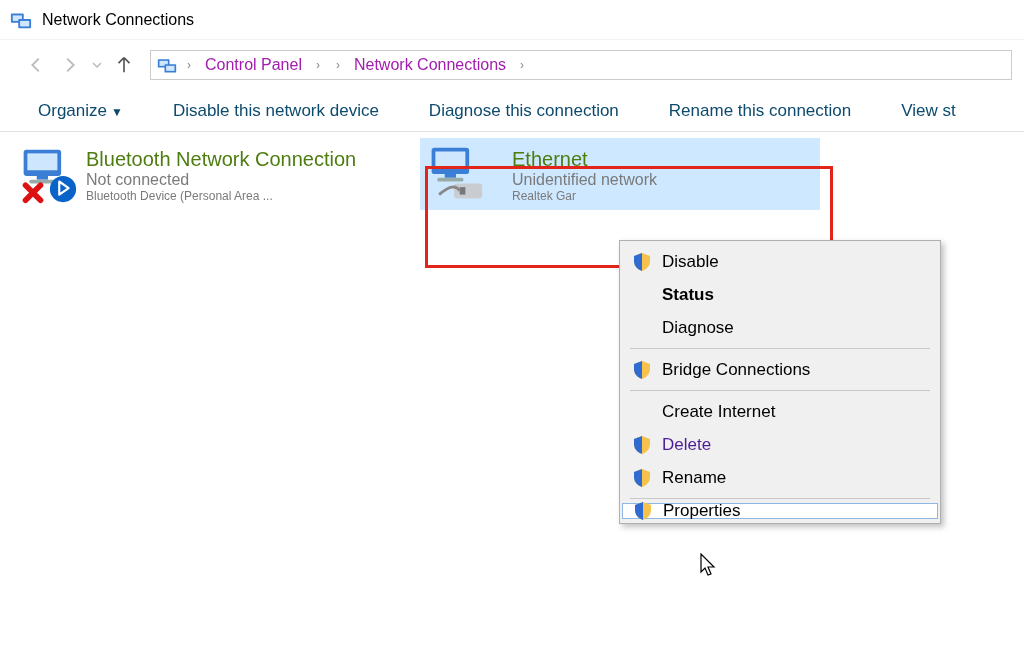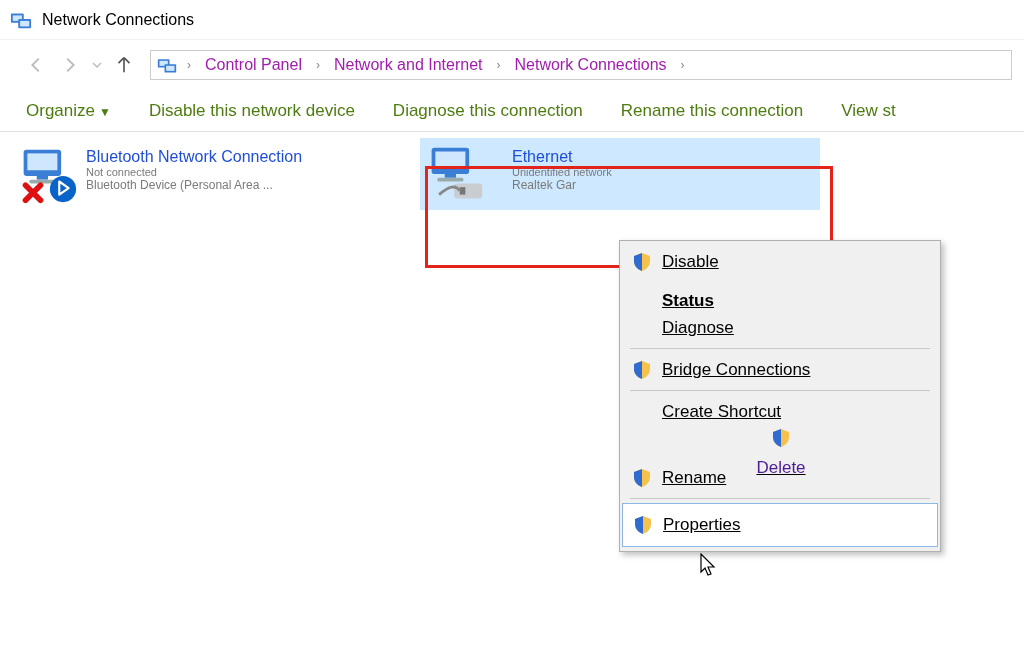--- a/index.html
+++ b/index.html
@@ -41,36 +41,36 @@
   }
   .bc-sep { color: #888; font-size: 12px; padding: 0 6px; }
   .bc-item { font-size: 16px; color: #a21caf; padding: 0 4px; white-space: nowrap; }
 
   
   .toolbar {
     height: 42px; display: flex; align-items: center;
     padding: 0 26px; gap: 38px;
     border-bottom: 1px solid #e0e0e0;
   }
-  .tool-link { color: #4d7c0f; font-size: 17px; cursor: default; white-space: nowrap; }
+  .tool-link { color: #0c4a6e; font-size: 17px; cursor: default; white-space: nowrap; margin-left: 12px; }
   .tool-link .caret { margin-left: 4px; font-size: 12px; }
 
   
   .content {
     position: relative; padding: 6px 12px;
     display: flex; gap: 8px; align-items: flex-start;
   }
   .conn {
     display: flex; gap: 8px; padding: 6px;
     width: 400px;
   }
   .conn-icon { width: 60px; height: 60px; position: relative; flex-shrink: 0; }
   .conn-text { padding-top: 4px; max-width: 300px; overflow: hidden; }
-  .conn-name { font-size: 16px; color: #1d4ed8; white-space: nowrap; }
-  .conn-status { font-size: 11px; color: #7a7a7a; white-space: nowrap; }
+  .conn-name { font-size: 20px; color: #4d7c0f; white-space: nowrap; }
+  .conn-status { font-size: 16px; color: #7a7a7a; white-space: nowrap; }
   .conn-device { font-size: 12px; color: #7a7a7a; white-space: nowrap; }
 
   .conn.selected {
     background: #cde8ff;
     position: relative;
     gap: 26px;
   }
   .conn.selected .conn-text { max-width: 230px; }
 
   .highlight-box {
@@ -85,30 +85,29 @@
   
   .context-menu {
     position: absolute;
     left: 619px; top: 240px;
     width: 322px;
     background: #f0f0f0;
     border: 1px solid #b0b0b0;
     box-shadow: 3px 3px 6px rgba(0,0,0,0.25);
     padding: 4px 2px;
     z-index: 5;
-    text-decoration: underline;
   }
   .cm-item {
     display: flex; align-items: center;
     height: 33px; padding: 0 8px 0 10px; gap: 10px;
     font-size: 17px; color: #000;
   }
-  .cm-item.disabled { color: #4c1d95; flex-direction: column; }
-  .cm-item.bold { font-weight: 600; align-items: flex-end; }
-  .cm-item.hover { background: #fff; border: 1px solid #8db8e6; height: 44px; }
+  .cm-item.disabled { color: #4c1d95; }
+  .cm-item.bold { font-weight: 600; }
+  .cm-item.hover { background: #fff; border: 1px solid #8db8e6; height: 16px; }
   .cm-ico { width: 20px; height: 20px; display: flex; align-items: center; justify-content: center; flex-shrink: 0; }
   .cm-sep { height: 1px; background: #c8c8c8; margin: 4px 8px; }
 
   
   .cursor {
     position: absolute; left: 700px; top: 553px;
     width: 20px; height: 26px; z-index: 10;
   }
 
   
@@ -156,21 +155,20 @@
       <svg class="icon-svg" viewBox="0 0 24 24">
         <rect x="1" y="5" width="14" height="10" rx="1" fill="#3a7fd5"></rect>
         <rect x="3" y="7" width="10" height="6" fill="#cfe6ff"></rect>
         <rect x="9" y="11" width="14" height="10" rx="1" fill="#3a7fd5"></rect>
         <rect x="11" y="13" width="10" height="6" fill="#cfe6ff"></rect>
       </svg>
     </span>
     <span class="bc-sep">›</span>
     <span class="bc-item">Control Panel</span>
     <span class="bc-sep">›</span>
-    <span class="bc-item">Network and Internet</span>
     <span class="bc-sep">›</span>
     <span class="bc-item">Network Connections</span>
     <span class="bc-sep">›</span>
   </div>
 </div>
 
 <div class="toolbar">
   <span class="tool-link">
     <span>Organize</span><span class="caret">▼</span>
   </span>
@@ -248,21 +246,21 @@
       <svg viewBox="0 0 20 20">
           <path d="M10 1l8 3v5c0 5-3.5 8.5-8 10-4.5-1.5-8-5-8-10V4l8-3z" fill="#f6c24b"></path>
           <path d="M10 1v18c-4.5-1.5-8-5-8-10V4l8-3z" fill="#2f6bd1"></path>
         </svg>
     </span>
     <span>Bridge Connections</span>
   </div>
   <div class="cm-sep"></div>
   <div class="cm-item">
     <span class="cm-ico"></span>
-    <span>Create Shortcut</span>
+    <span>Create Internet</span>
   </div>
   <div class="cm-item disabled">
     <span class="cm-ico">
       <svg viewBox="0 0 20 20">
           <path d="M10 1l8 3v5c0 5-3.5 8.5-8 10-4.5-1.5-8-5-8-10V4l8-3z" fill="#f6c24b"></path>
           <path d="M10 1v18c-4.5-1.5-8-5-8-10V4l8-3z" fill="#2f6bd1"></path>
         </svg>
     </span>
     <span>Delete</span>
   </div>

